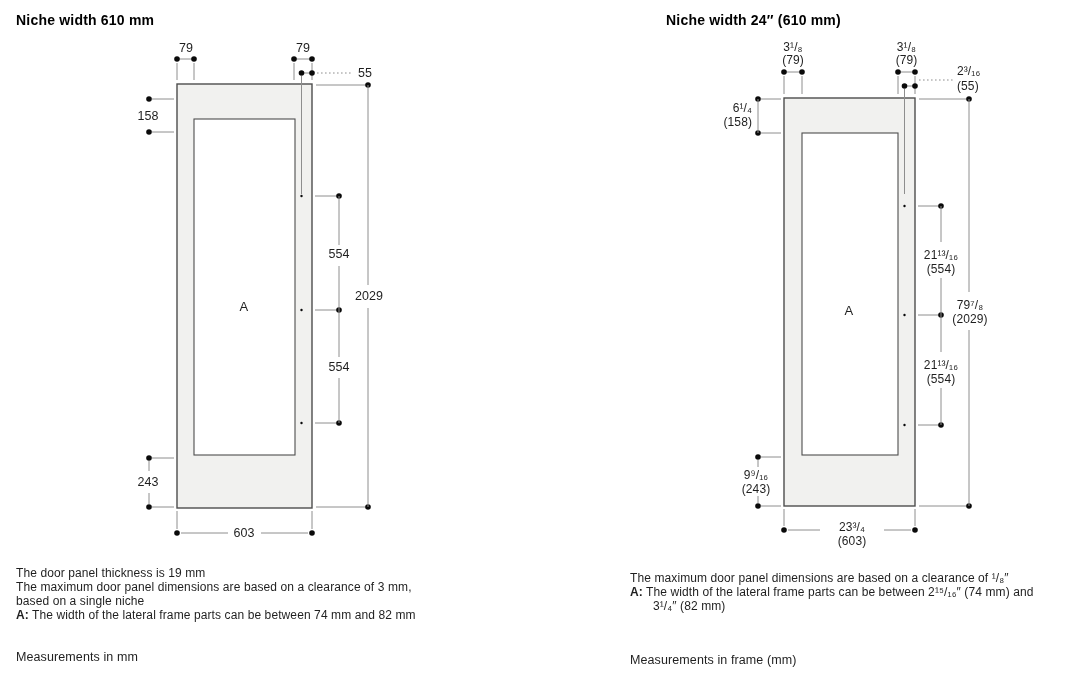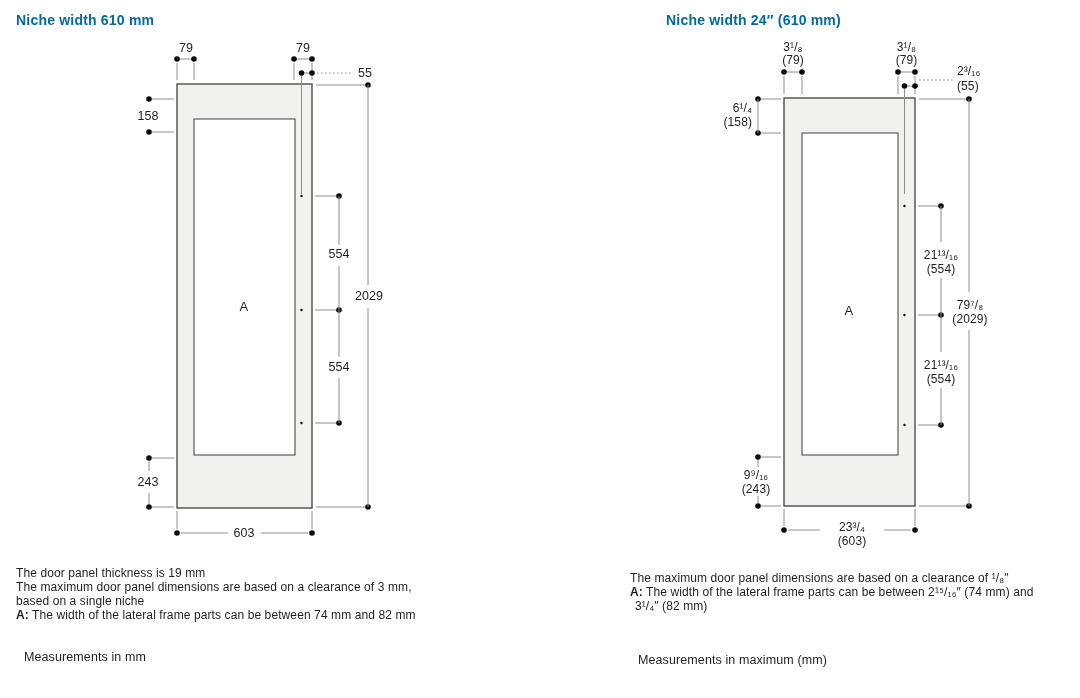--- a/index.html
+++ b/index.html
@@ -1,36 +1,36 @@
 <!DOCTYPE html>
 <html><head>
 <meta charset="utf-8">
 <style>
   html,body{margin:0;padding:0;background:#ffffff;}
   .canvas{
     position:relative;width:1080px;height:698px;background:#ffffff;
     font-family:"Liberation Sans","DejaVu Sans",sans-serif;color:#1f1f1f;overflow:hidden;
   }
-  .title{position:absolute;font-size:14px;font-weight:bold;color:#0369a1;letter-spacing:.2px;white-space:nowrap;}
+  .title{position:absolute;font-size:14px;font-weight:bold;color:#000000;letter-spacing:.2px;white-space:nowrap;}
   svg.diag{position:absolute;overflow:visible;}
   .edge{fill:#f1f1ef;stroke:#4d4d4d;stroke-width:1.4;}
   .edge-inner{fill:#ffffff;stroke:#4d4d4d;stroke-width:1.1;}
   .dim{stroke:#8e8e8e;stroke-width:1;fill:none;}
   .dotted{stroke-dasharray:1.6 2.4;}
   .dot{fill:#0a0a0a;stroke:none;}
   svg text{font-size:12.5px;fill:#1f1f1f;letter-spacing:.1px;}
   .mid{text-anchor:middle;}
   .startA{text-anchor:start;}
   .endA{text-anchor:end;}
   .fr{font-size:12px;}
   .panel-label{font-size:13px;text-anchor:middle;}
   .notes{position:absolute;font-size:12px;line-height:14px;letter-spacing:.1px;white-space:nowrap;}
   .notes b{font-weight:bold;}
-  .note-indent{margin-left:5px;}
-  .footer{position:absolute;font-size:12.5px;letter-spacing:.1px;white-space:nowrap;margin-left:8px;}
+  .note-indent{margin-left:23px;}
+  .footer{position:absolute;font-size:12.5px;letter-spacing:.1px;white-space:nowrap;}
 </style>
 </head>
 <body>
 
 <div class="canvas">
 
   <div class="title" style="left:16px;top:12px;">Niche width 610 mm</div>
 
   <svg class="diag" style="left:0;top:40px;width:420px;height:520px;" viewBox="0 40 420 520">
 
@@ -240,15 +240,15 @@
     </g>
 
     <text class="panel-label" x="849" y="315">A</text>
   </svg>
 
   <div class="notes" style="left:630px;top:571px;">
     <div>The maximum door panel dimensions are based on a clearance of ¹/₈″</div>
     <div><b>A:</b> <span>The width of the lateral frame parts can be between 2¹⁵/₁₆″ (74 mm) and</span></div>
     <div class="note-indent">3¹/₄″ (82 mm)</div>
   </div>
-  <div class="footer" style="left:630px;top:653px;">Measurements in maximum (mm)</div>
+  <div class="footer" style="left:630px;top:653px;">Measurements in frame (mm)</div>
 
 </div>
 
 </body></html>

